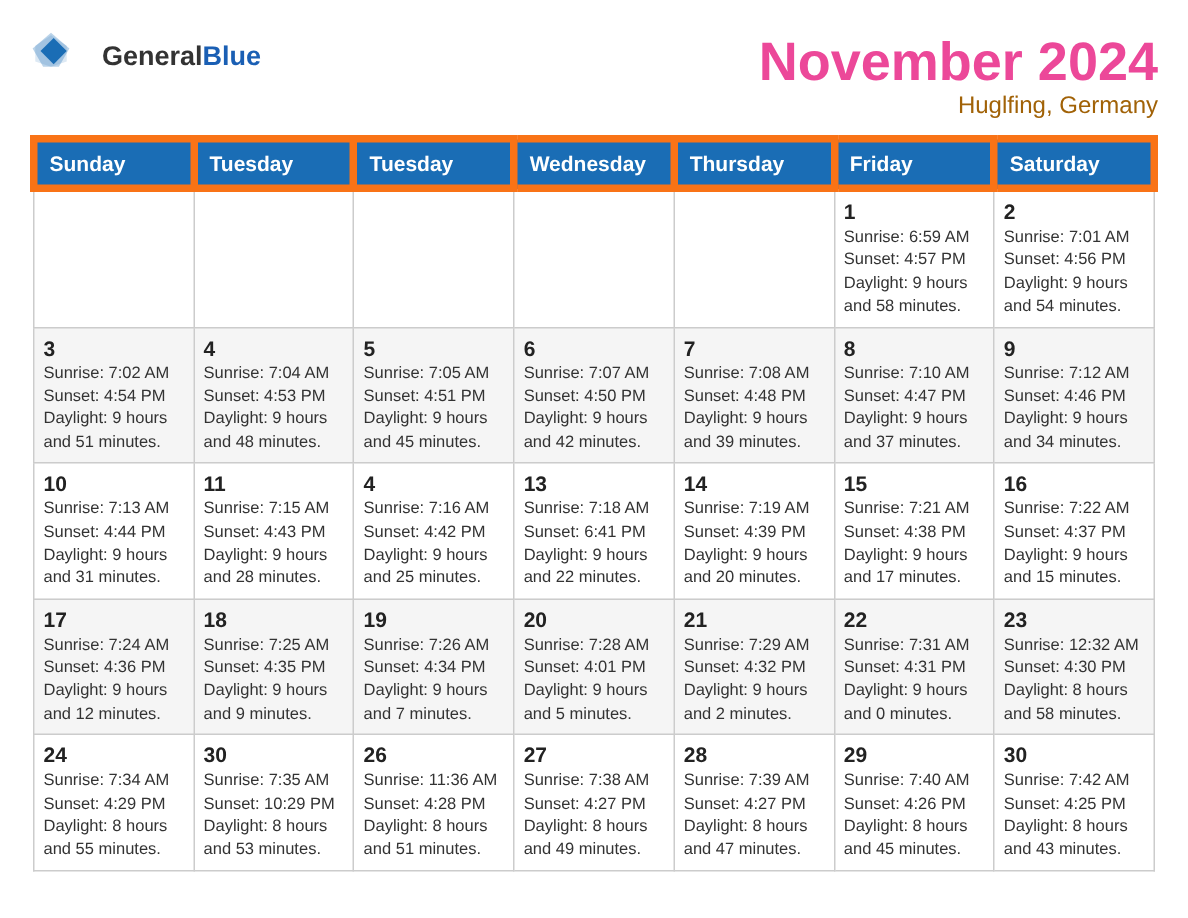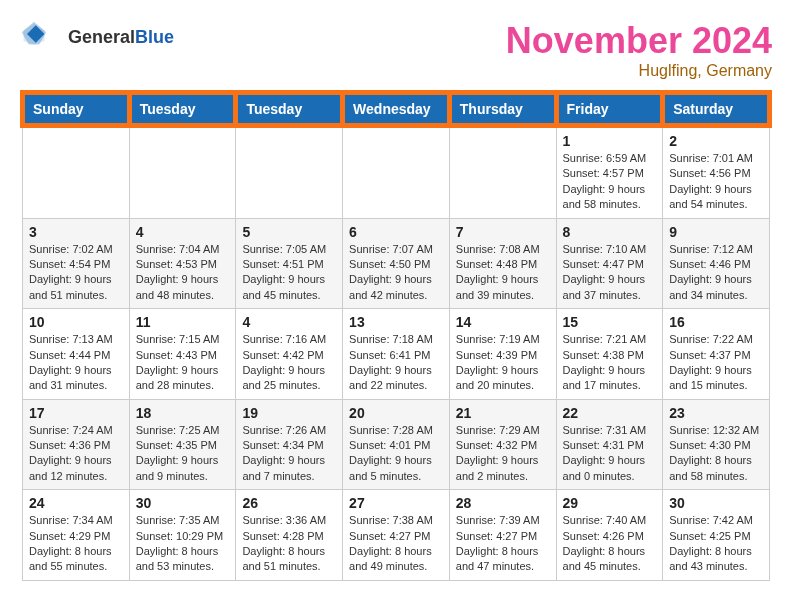--- a/index.html
+++ b/index.html
@@ -285,21 +285,21 @@
 Daylight: 8 hours and 55 minutes.</div>
         </td>
         <td>
           <span class="day-number">30</span>
           <div class="day-info">Sunrise: 7:35 AM
 Sunset: 10:29 PM
 Daylight: 8 hours and 53 minutes.</div>
         </td>
         <td>
           <span class="day-number">26</span>
-          <div class="day-info">Sunrise: 3:36 AM
+          <div class="day-info">Sunrise: 11:36 AM
 Sunset: 4:28 PM
 Daylight: 8 hours and 51 minutes.</div>
         </td>
         <td>
           <span class="day-number">27</span>
           <div class="day-info">Sunrise: 7:38 AM
 Sunset: 4:27 PM
 Daylight: 8 hours and 49 minutes.</div>
         </td>
         <td>

